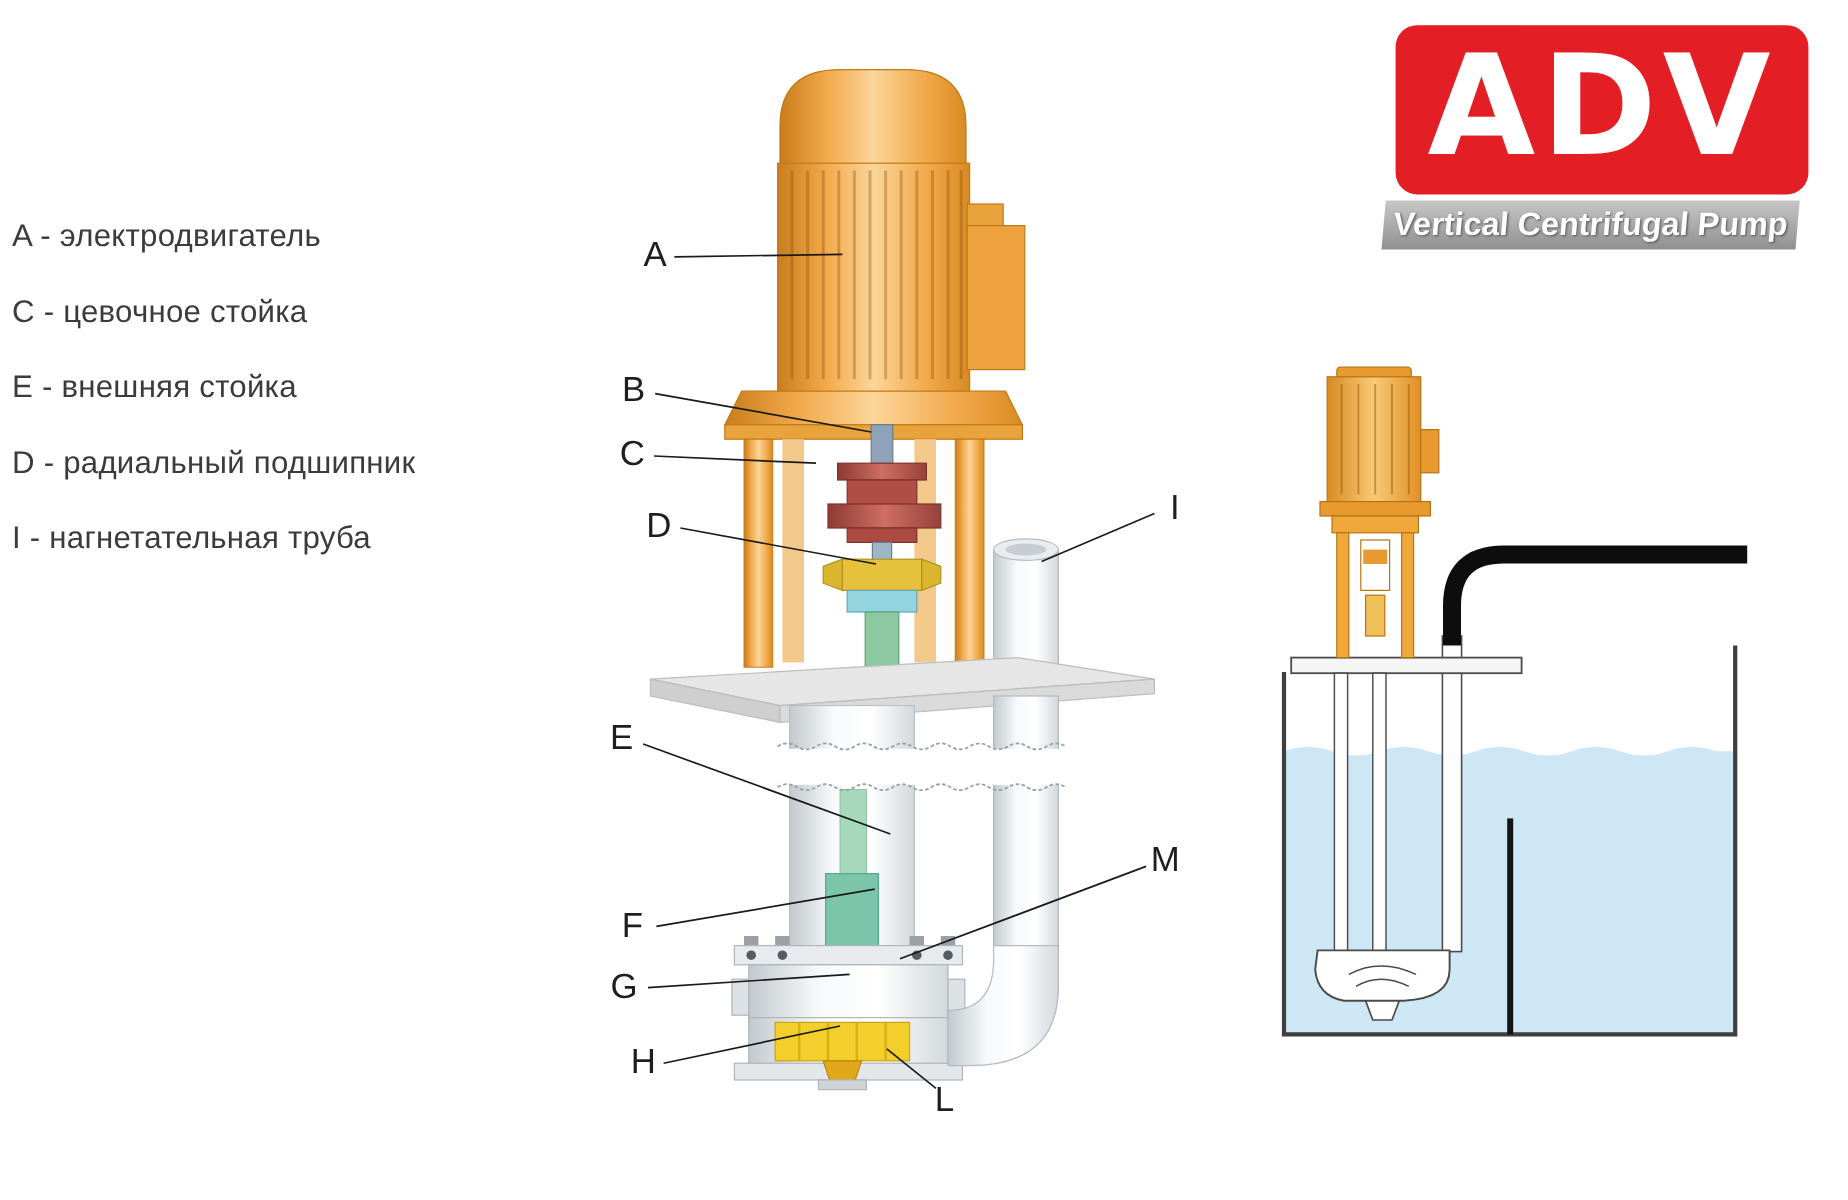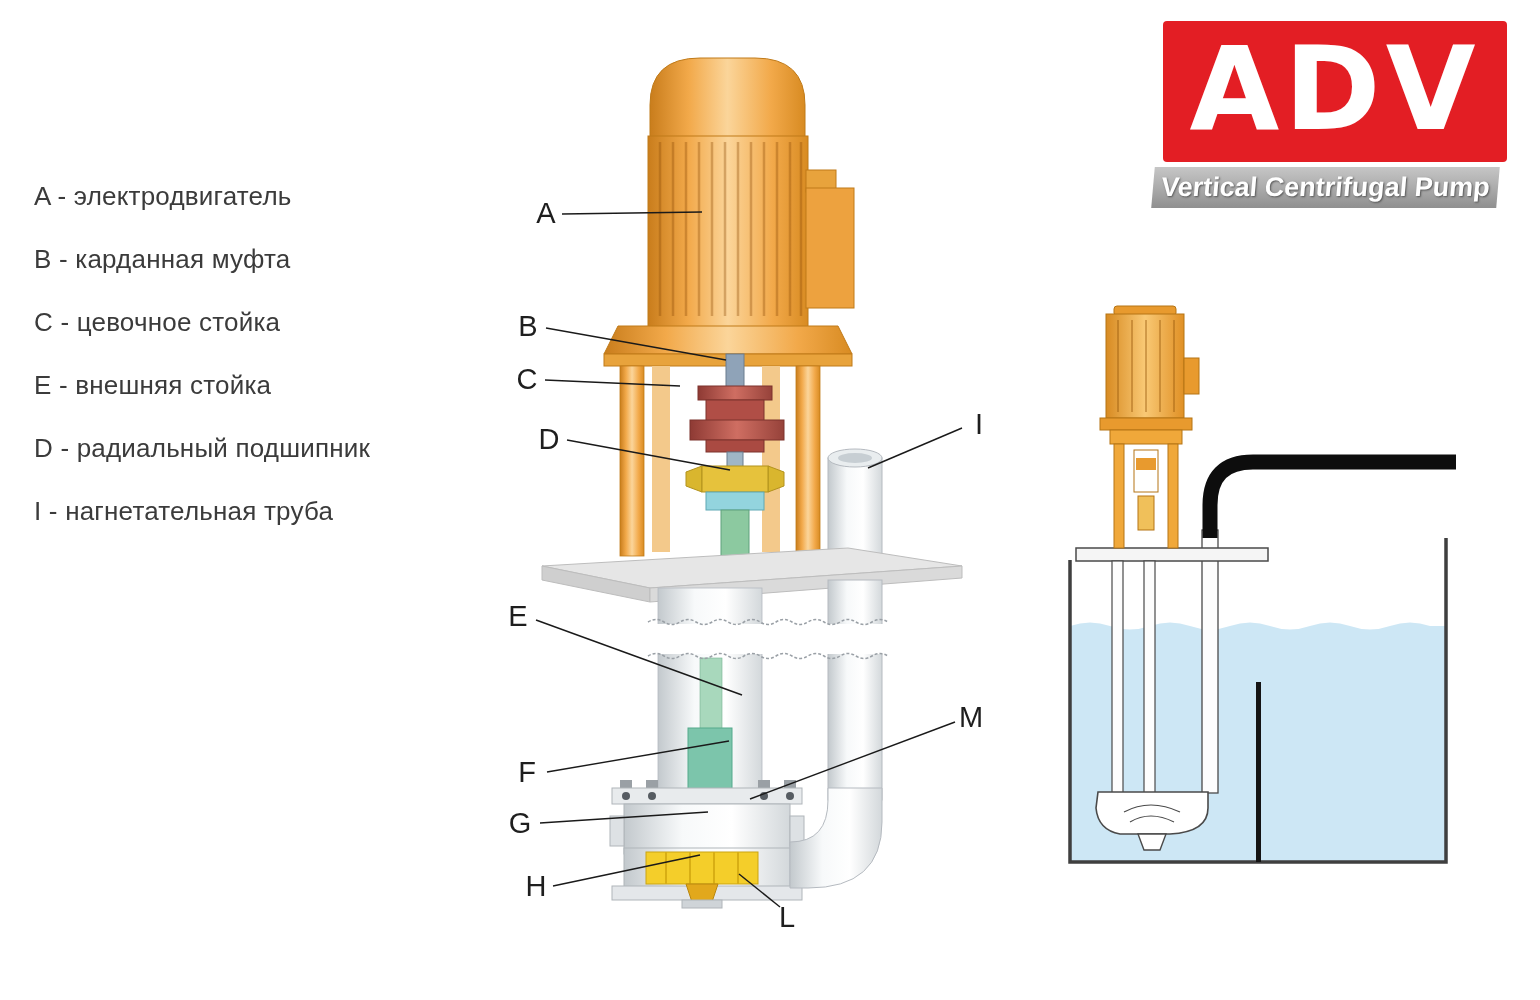--- a/index.html
+++ b/index.html
@@ -6,36 +6,36 @@
   html,body { width:1540px; height:1000px; }
   body {
     background:#ffffff;
     font-family:"Liberation Sans", sans-serif;
     position:relative;
     overflow:hidden;
   }
   .page { position:absolute; inset:0; }
 
   
-  .legend { position:absolute; left:34px; top:181px; list-style:none; }
+  .legend { position:absolute; left:10px; top:181px; list-style:none; }
   .legend li {
     font-size:26px; color:#3b3b3b; margin-bottom:32px;
     letter-spacing:.2px; white-space:nowrap;
   }
 
   
   .callout {
     position:absolute; transform:translate(-50%,-50%);
     font-size:29px; color:#1e1e1e; line-height:1;
   }
 
   
   .logo-badge {
     position:absolute; left:1163px; top:21px; width:344px; height:141px;
-    background:#e31e24; border-radius:4px;
+    background:#e31e24; border-radius:18px;
     display:flex; align-items:center; justify-content:center;
   }
   .logo-badge .brand {
     color:#ffffff; font-size:116px; font-weight:bold; letter-spacing:5px;
     font-family:"DejaVu Sans", sans-serif; line-height:1; padding-bottom:6px;
   }
   .logo-tagline {
     position:absolute; left:1153px; top:167px; width:345px; height:41px;
     background:linear-gradient(180deg,#c6c6c6 0%,#a9a9a9 55%,#8f8f8f 100%);
     transform:skewX(-5deg);
@@ -48,21 +48,20 @@
   svg.layer { position:absolute; }
   .leaders { pointer-events:none; }
 </style>
 </head>
 <body>
 
 <div class="page">
 
   <ul class="legend">
     <li>A - электродвигатель</li>
-    <li>B - карданная муфта</li>
     <li>C - цевочное стойка</li>
     <li>E - внешняя стойка</li>
     <li>D - радиальный подшипник</li>
     <li>I - нагнетательная труба</li>
   </ul>
 
   <svg class="layer" style="left:500px; top:10px;" width="500" height="960" viewBox="0 0 500 960">
     <defs>
       <linearGradient id="mOr" x1="0" y1="0" x2="1" y2="0">
         <stop offset="0" stop-color="#c97d1c"></stop>

